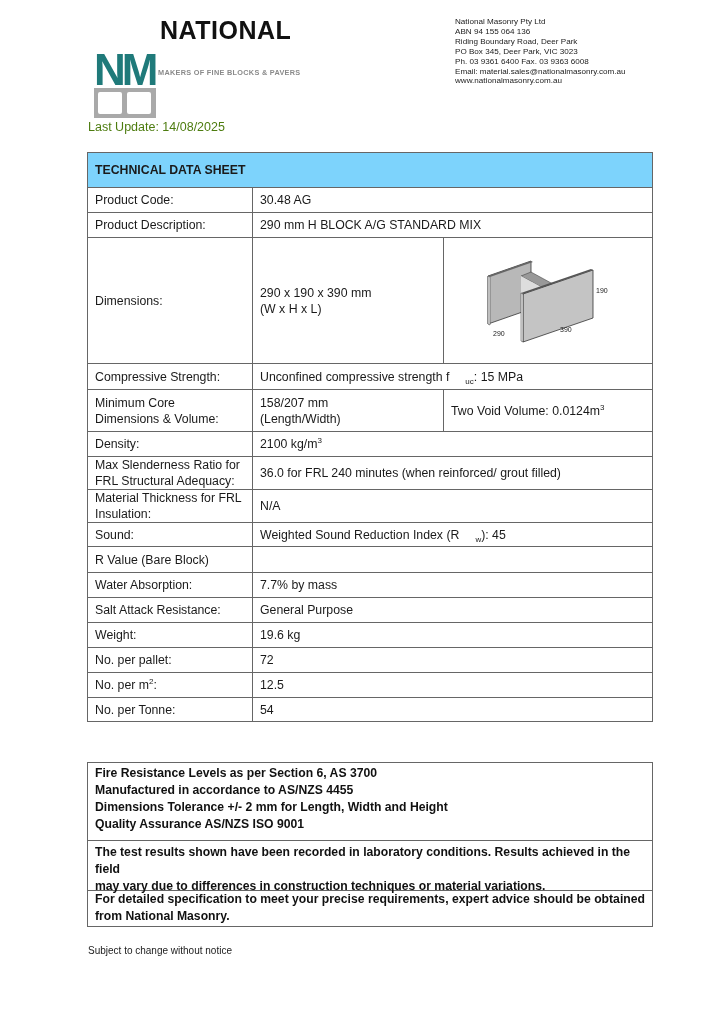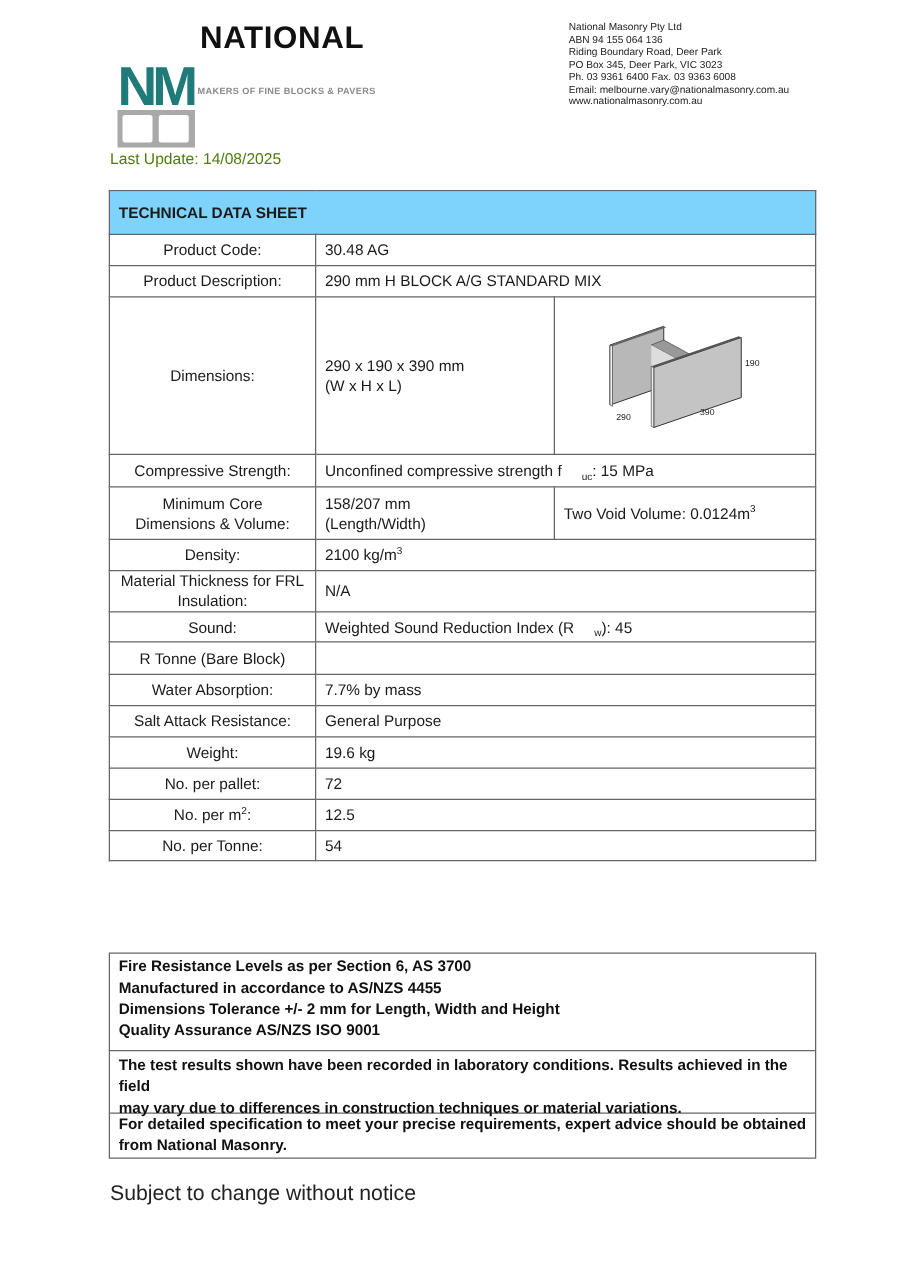--- a/index.html
+++ b/index.html
@@ -19,36 +19,36 @@
     .logo-tag { position: absolute; left: 64px; top: 52px; font-size: 7.3px; font-weight: bold; color: #8a8a8a; letter-spacing: 0.3px; white-space: nowrap; }
 
     .company { position: absolute; left: 455px; top: 17px; font-size: 8.1px; line-height: 9.9px; color: #222; }
     .company div { white-space: nowrap; }
 
     .last-update { position: absolute; left: 88px; top: 120px; font-family: "Liberation Sans", sans-serif; font-size: 12.5px; color: #4d7c0f; }
 
     
     table.tds { position: absolute; left: 87px; top: 152px; width: 566px; border-collapse: collapse; font-size: 12.3px; color: #1a1a1a; }
     table.tds td { border: 1px solid #666; padding: 0 7px; vertical-align: middle; }
-    table.tds td.label { width: 150px; text-align: center; }
+    table.tds td.label { width: 150px; }
     table.tds tr.head td { background: #7dd3fc; font-weight: bold; height: 34px; }
     .sup { font-size: 8px; vertical-align: super; line-height: 0; }
     .sub { font-size: 8px; vertical-align: sub; line-height: 0; padding-left: 16px; }
 
     .block-img { display: block; margin: 0 auto; }
 
     
     .notes { position: absolute; left: 87px; top: 762px; width: 566px; border: 1px solid #666; box-sizing: border-box; font-weight: bold; font-size: 12.2px; color: #111; }
     .notes .sec { padding: 2px 7px; border-bottom: 1px solid #666; line-height: 17px; }
     .notes .sec:last-child { border-bottom: none; }
     .notes .sec1 { height: 78px; box-sizing: border-box; }
     .notes .sec2 { height: 50px; box-sizing: border-box; padding-top: 3px; }
     .notes .sec3 { height: 35px; box-sizing: border-box; padding-top: 0px; }
 
-    .footer-note { position: absolute; left: 88px; top: 945px; font-size: 17px; color: #222; }
+    .footer-note { position: absolute; left: 88px; top: 945px; font-size: 10px; color: #222; }
   </style>
 </head>
 <body>
 
 <div class="logo">
   <div class="logo-mark">
     <div class="logo-nm">NM</div>
     <div class="logo-blocks">
       <div class="hole h1"></div>
       <div class="hole h2"></div>
@@ -57,21 +57,21 @@
   <div class="logo-word w1">NATIONAL</div>
   <div class="logo-tag">MAKERS OF FINE BLOCKS &amp; PAVERS</div>
 </div>
 
 <div class="company">
   <div>National Masonry Pty Ltd</div>
   <div>ABN 94 155 064 136</div>
   <div>Riding Boundary Road, Deer Park</div>
   <div>PO Box 345, Deer Park, VIC 3023</div>
   <div>Ph. 03 9361 6400 Fax. 03 9363 6008</div>
-  <div>Email: melbourne.vary@nationalmasonry.com.au</div>
+  <div>Email: material.sales@nationalmasonry.com.au</div>
   <div>www.nationalmasonry.com.au</div>
 </div>
 
 <div class="last-update">Last Update: 14/08/2025</div>
 
 <table class="tds">
   <tbody>
       <tr class="head">
     <td colspan="3">TECHNICAL DATA SHEET</td>
   </tr>
@@ -122,31 +122,38 @@
       <div>(Length/Width)</div>
     </td>
     <td><span>Two Void Volume: 0.0124m</span><span class="sup">3</span></td>
   </tr>
   <tr style="height:25px">
     <td class="label">Density:</td>
     <td colspan="2"><span>2100 kg/m</span><span class="sup">3</span></td>
   </tr>
   <tr style="height:33px; line-height:16px;">
     <td class="label">
+      <div>Max Slenderness Ratio for</div>
+      <div>FRL Structural Adequacy:</div>
+    </td>
+    <td colspan="2">36.0 for FRL 240 minutes (when reinforced/ grout filled)</td>
+  </tr>
+  <tr style="height:33px; line-height:16px;">
+    <td class="label">
       <div>Material Thickness for FRL</div>
       <div>Insulation:</div>
     </td>
     <td colspan="2">N/A</td>
   </tr>
   <tr style="height:24px">
     <td class="label">Sound:</td>
     <td colspan="2"><span>Weighted Sound Reduction Index (R</span><span class="sub">w</span><span>): 45</span></td>
   </tr>
   <tr style="height:26px">
-    <td class="label">R Tonne (Bare Block)</td>
+    <td class="label">R Value (Bare Block)</td>
     <td colspan="2"></td>
   </tr>
   <tr style="height:25px">
     <td class="label">Water Absorption:</td>
     <td colspan="2">7.7% by mass</td>
   </tr>
   <tr style="height:25px">
     <td class="label">Salt Attack Resistance:</td>
     <td colspan="2">General Purpose</td>
   </tr>

